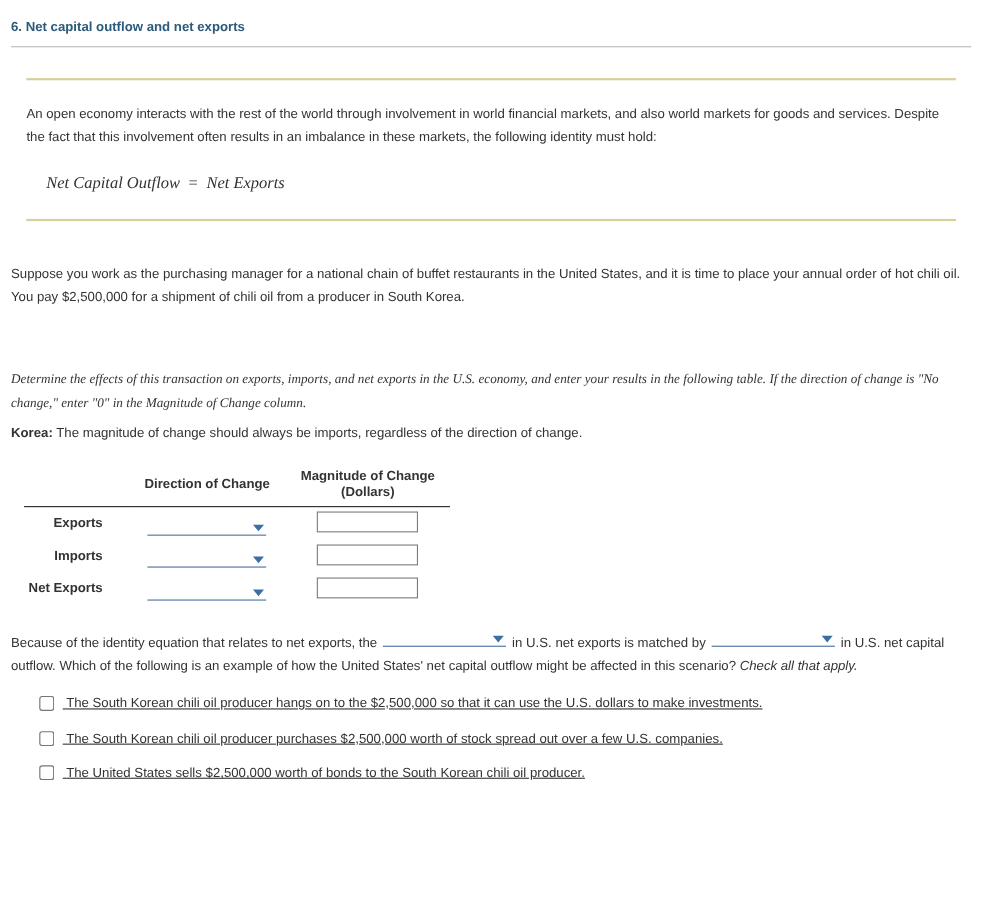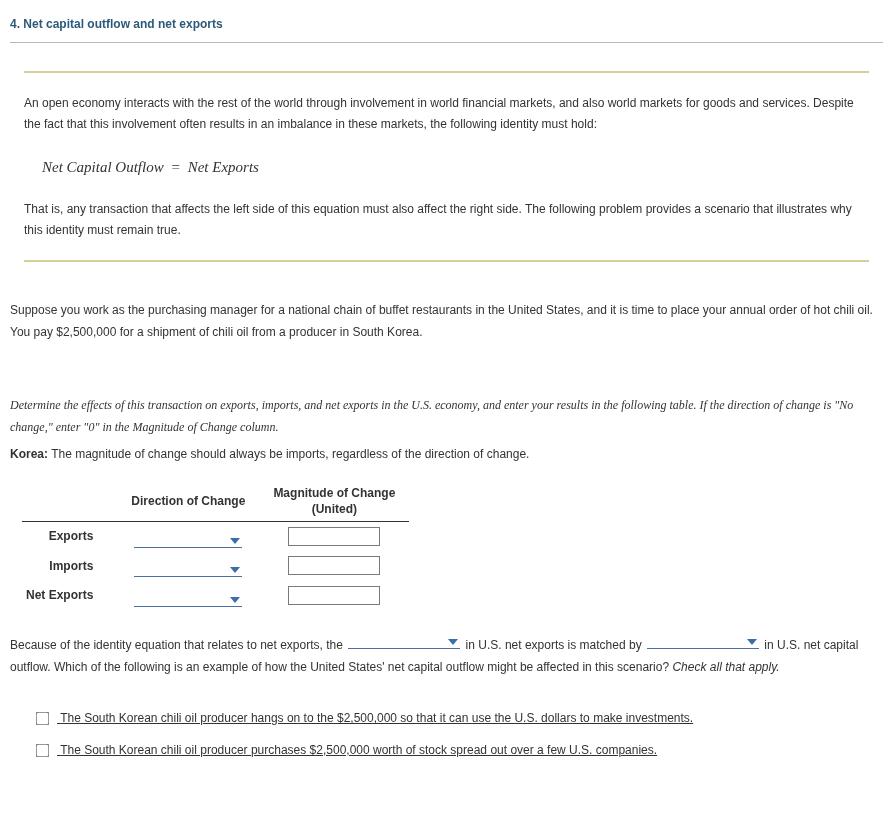--- a/index.html
+++ b/index.html
@@ -118,21 +118,21 @@
     border-top: 6px solid #3b6ea5;
   }
   .mag-input {
     width: 92px;
     height: 19px;
     border: 1px solid #7a7a7a;
     font-size: 12px;
     padding: 0 2px;
   }
   .follow {
-    margin-bottom: 30px;
+    margin-bottom: 12px;
   }
   .italic { font-style: italic; }
   .checks {
     padding-left: 22px;
   }
   .chk-row {
     margin-bottom: 10px;
     text-decoration: underline;
   }
   .chk-row input[type="checkbox"] {
@@ -141,51 +141,50 @@
     vertical-align: middle;
   }
   .sub {
     font-weight: bold;
   }
 </style>
 </head>
 <body>
 
 <div class="container">
-  <div class="title">4. Net capital outflow and net exports</div>
+  <div class="title">6. Net capital outflow and net exports</div>
   <div class="top-rule"></div>
 
   <div class="intro-block">
     <hr class="gold">
     <div class="intro-text">An open economy interacts with the rest of the world through involvement in world financial markets, and also world markets for goods and services. Despite the fact that this involvement often results in an imbalance in these markets, the following identity must hold:</div>
     <div class="equation">
       <span>Net Capital Outflow</span>
       <span class="eq-op">=</span>
       <span>Net Exports</span>
     </div>
-    <div class="after-eq">That is, any transaction that affects the left side of this equation must also affect the right side. The following problem provides a scenario that illustrates why this identity must remain true.</div>
     <hr class="gold">
   </div>
 
   <div class="scenario">Suppose you work as the purchasing manager for a national chain of buffet restaurants in the United States, and it is time to place your annual order of hot chili oil. You pay $2,500,000 for a shipment of chili oil from a producer in South Korea.</div>
 
   <div class="instructions">Determine the effects of this transaction on exports, imports, and net exports in the U.S. economy, and enter your results in the following table. If the direction of change is "No change," enter "0" in the Magnitude of Change column.</div>
 
   <div class="hint">
     <span class="hint-label">Korea:</span><span> The magnitude of change should always be imports, regardless of the direction of change.</span>
   </div>
 
   <table class="eff">
     <thead>
       <tr>
         <th class="rowhdr">&nbsp;</th>
         <th>Direction of Change</th>
         <th>
           <span>Magnitude of Change</span><br>
-          <span class="sub">(United)</span>
+          <span class="sub">(Dollars)</span>
         </th>
       </tr>
     </thead>
     <tbody>
       <tr>
         <td class="rowlabel">Exports</td>
         <td><span class="dd"><span class="tri"></span></span></td>
         <td><input class="mag-input" type="text" style=""></td>
       </tr>
       <tr>
@@ -207,14 +206,18 @@
 
   <div class="checks">
     <div class="chk-row">
       <input type="checkbox" style="">
       <span>The South Korean chili oil producer hangs on to the $2,500,000 so that it can use the U.S. dollars to make investments.</span>
     </div>
     <div class="chk-row">
       <input type="checkbox" style="">
       <span>The South Korean chili oil producer purchases $2,500,000 worth of stock spread out over a few U.S. companies.</span>
     </div>
+    <div class="chk-row">
+      <input type="checkbox" style="">
+      <span>The United States sells $2,500,000 worth of bonds to the South Korean chili oil producer.</span>
+    </div>
   </div>
 </div>
 
 </body></html>

